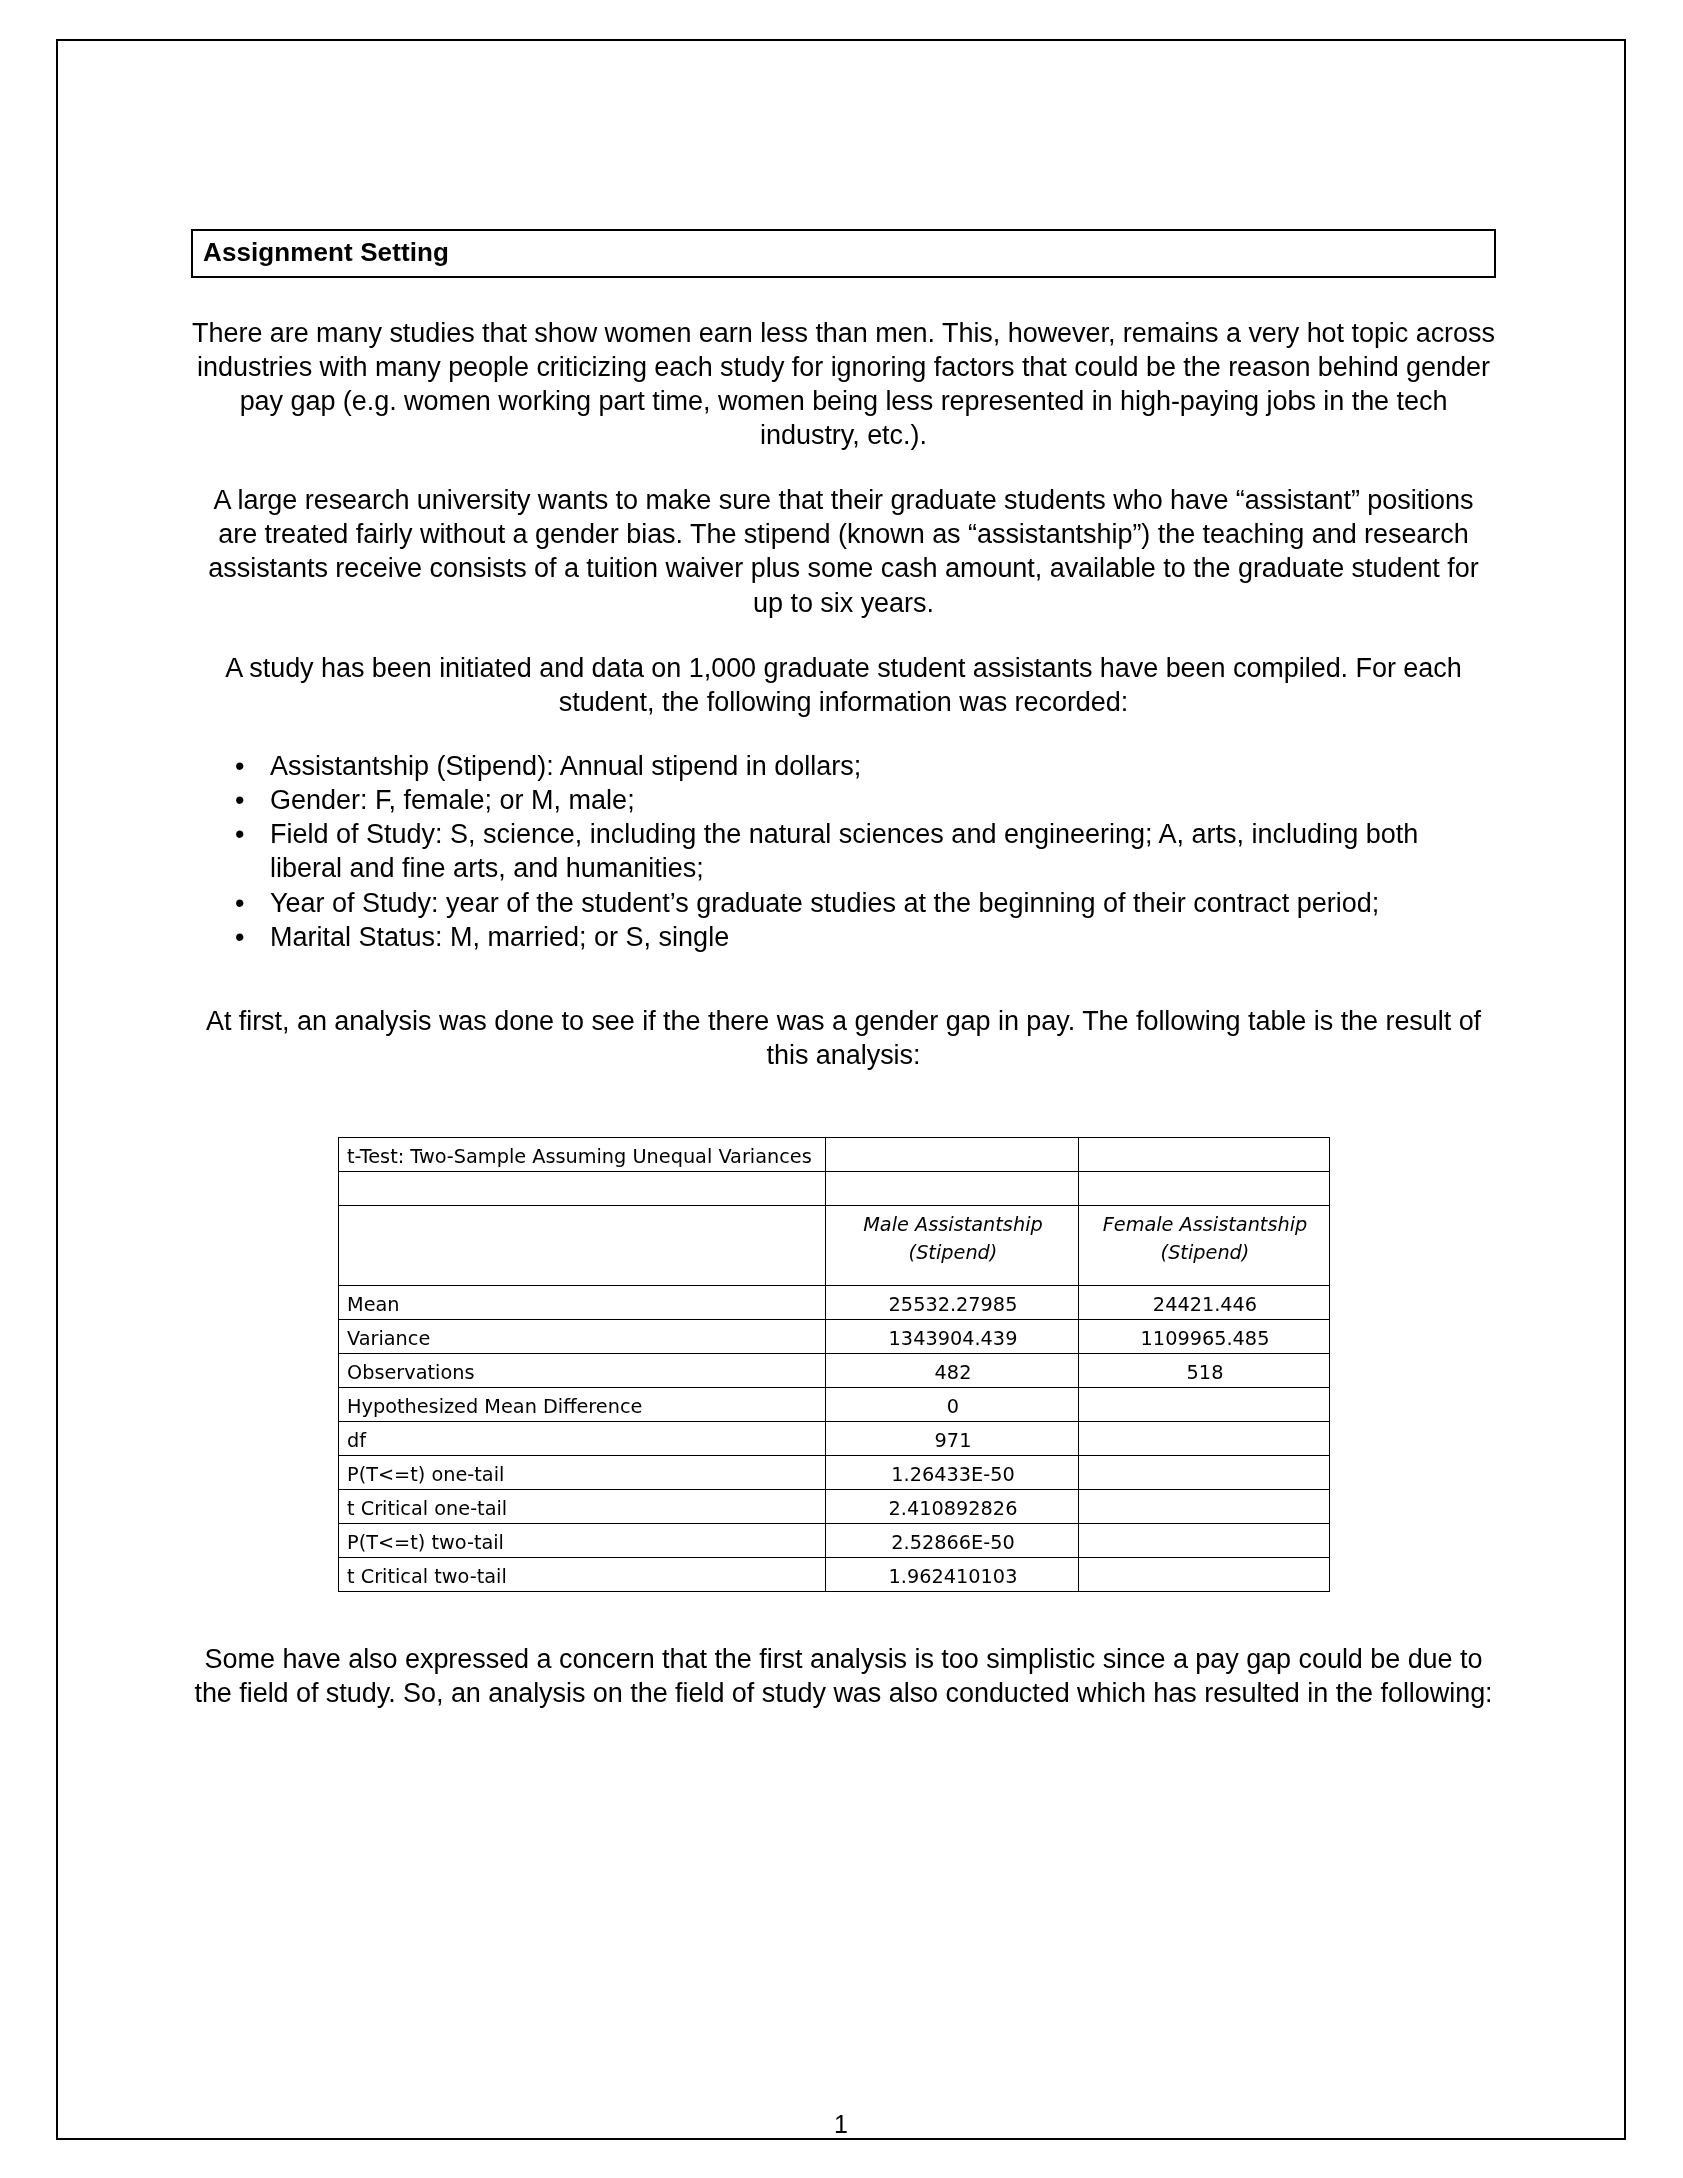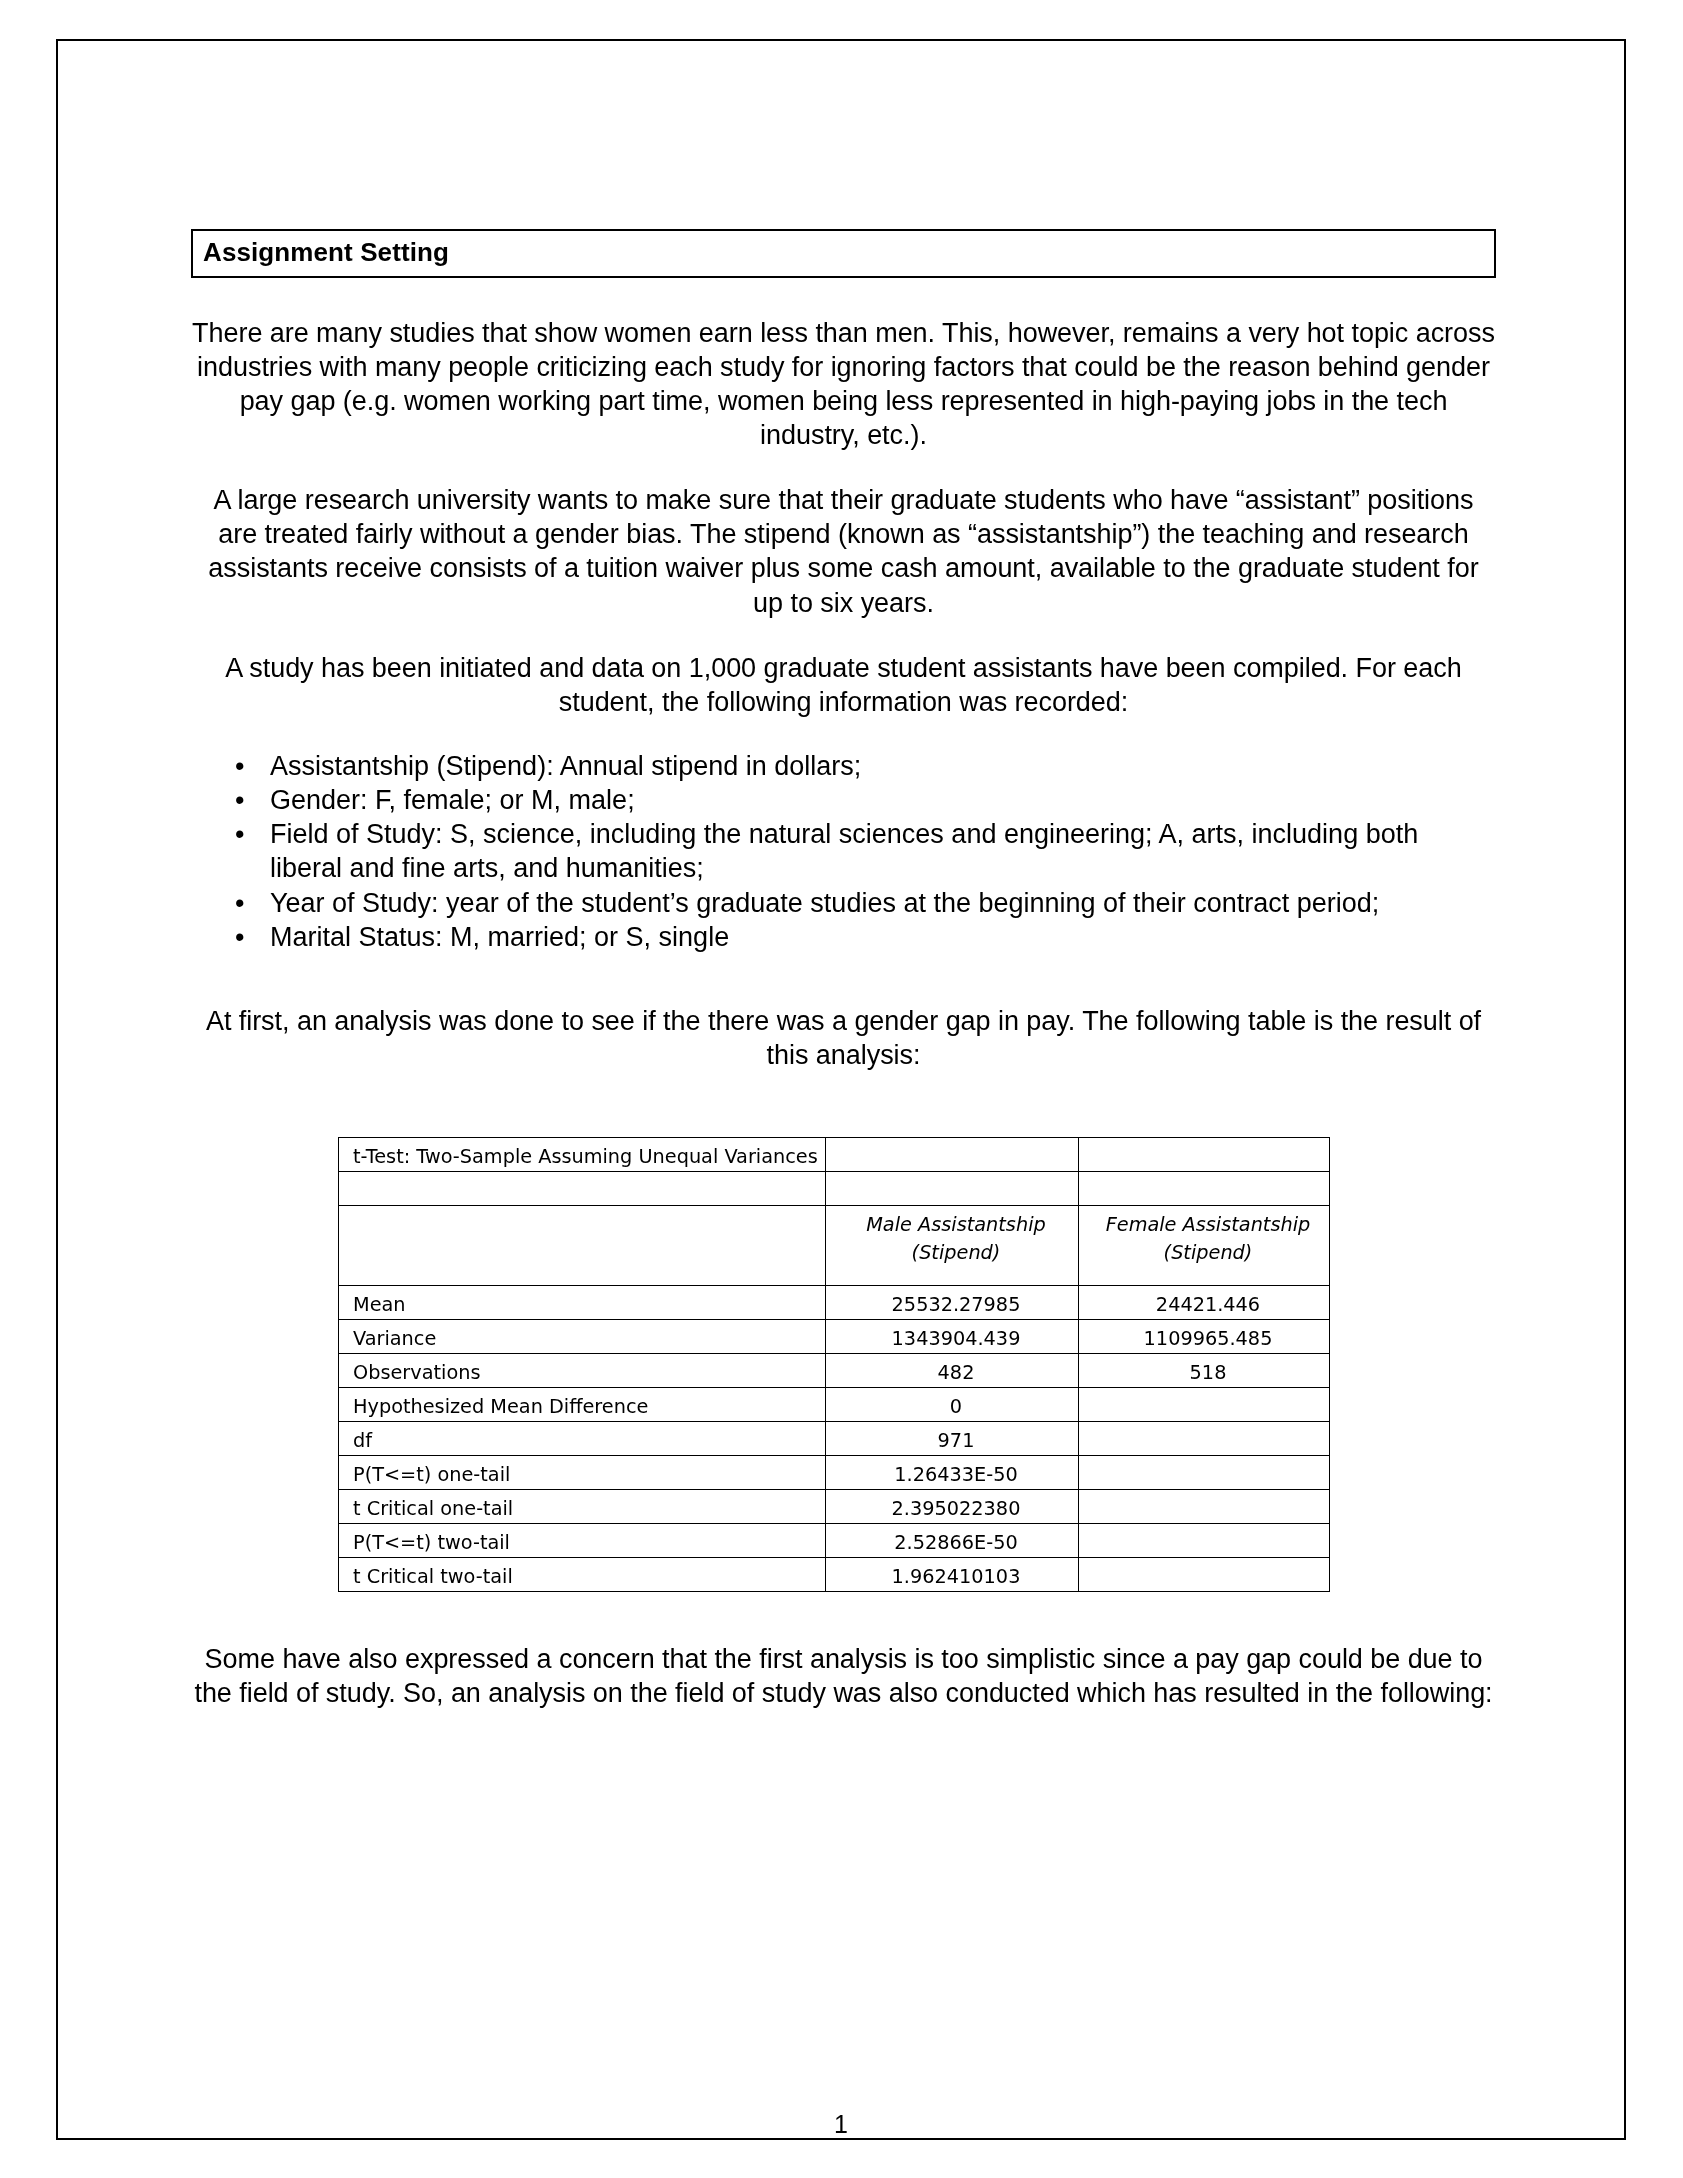--- a/index.html
+++ b/index.html
@@ -94,21 +94,21 @@
   }
   table#ttest-table {
     border-collapse: collapse;
     width: 992px;
     font-family: "DejaVu Sans", sans-serif;
     font-size: 19.3px;
     table-layout: fixed;
   }
   table#ttest-table td {
     border: 1.5px solid #000000;
-    padding: 2px 6px 3px 14px;
+    padding: 2px 6px 3px 8px;
     height: 28px;
     vertical-align: bottom;
     line-height: 1.2;
   }
   table#ttest-table td.lbl { text-align: left; }
   table#ttest-table td.num { text-align: center; }
   table#ttest-table td.hdr {
     font-style: italic;
     text-align: center;
     vertical-align: top;
@@ -235,21 +235,21 @@
             <td class="num">971</td>
             <td class="num"></td>
           </tr>
           <tr>
             <td class="lbl">P(T&lt;=t) one-tail</td>
             <td class="num">1.26433E-50</td>
             <td class="num"></td>
           </tr>
           <tr>
             <td class="lbl">t Critical one-tail</td>
-            <td class="num">2.395022380</td>
+            <td class="num">2.410892826</td>
             <td class="num"></td>
           </tr>
           <tr>
             <td class="lbl">P(T&lt;=t) two-tail</td>
             <td class="num">2.52866E-50</td>
             <td class="num"></td>
           </tr>
           <tr>
             <td class="lbl">t Critical two-tail</td>
             <td class="num">1.962410103</td>

